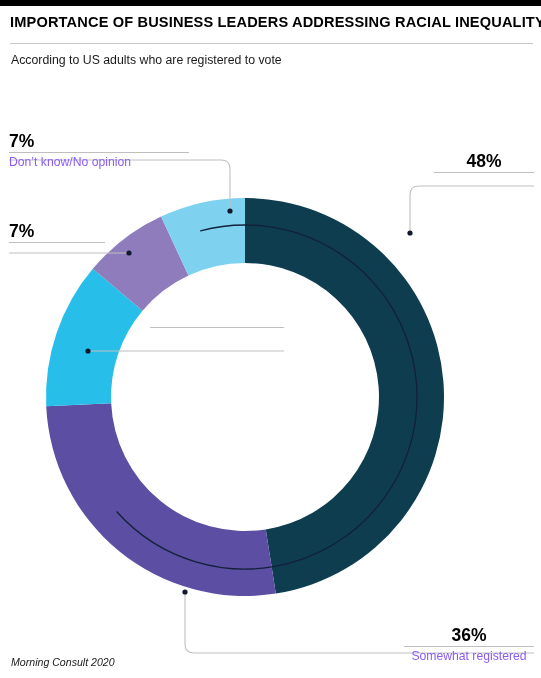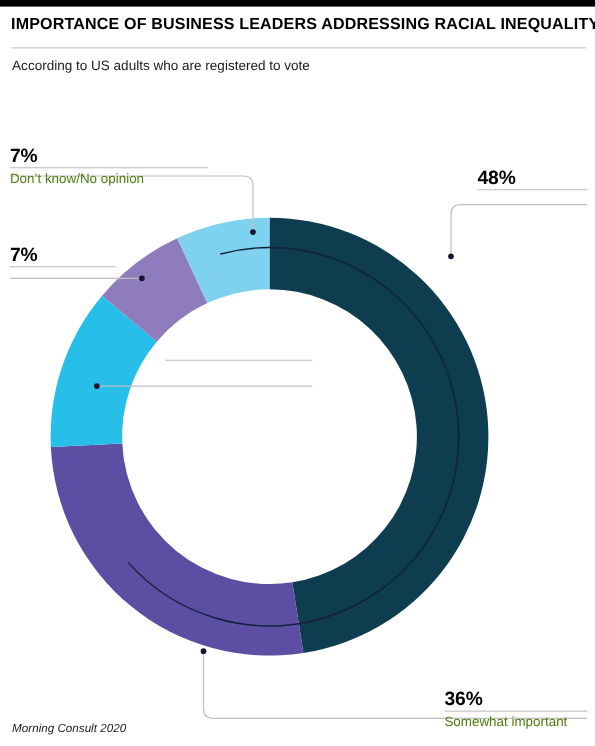--- a/index.html
+++ b/index.html
@@ -71,28 +71,28 @@
   .callout .pct {
     font-size: 17.5px;
     font-weight: bold;
     line-height: 1.05;
     color: #000;
     white-space: nowrap;
   }
   .callout .lbl {
     font-size: 12.2px;
     line-height: 1.22;
-    color: #4d7c0f;
+    color: #8b5cf6;
   }
   .callout .divider {
     height: 1px;
     background: #bfbfbf;
     margin: 2px 0 2px 0;
   }
-  .align-right { text-align: left; }
+  .align-right { text-align: center; }
   .align-left  { text-align: left; }
 
   #c-very      { left: 434px; top: 152px; width: 100px; }
   #c-somewhat  { left: 404px; top: 626px; width: 130px; }
   #c-nottoo    { left: 150px; top: 325px; width: 134px; }
   #c-notatall  { left: 9px;   top: 222px; width: 96px;  }
   #c-dontknow  { left: 9px;   top: 132px; width: 180px; }
 
   svg.chart {
     position: absolute;
@@ -154,21 +154,21 @@
   </svg>
 
   <div class="callout align-right" id="c-very">
     <div class="pct">48%</div>
     <div class="divider"></div>
   </div>
 
   <div class="callout align-right" id="c-somewhat">
     <div class="pct">36%</div>
     <div class="divider"></div>
-    <div class="lbl">Somewhat important</div>
+    <div class="lbl">Somewhat registered</div>
   </div>
 
   <div class="callout align-right" id="c-nottoo">
     <div class="divider"></div>
   </div>
 
   <div class="callout align-left" id="c-notatall">
     <div class="pct">7%</div>
     <div class="divider"></div>
   </div>

